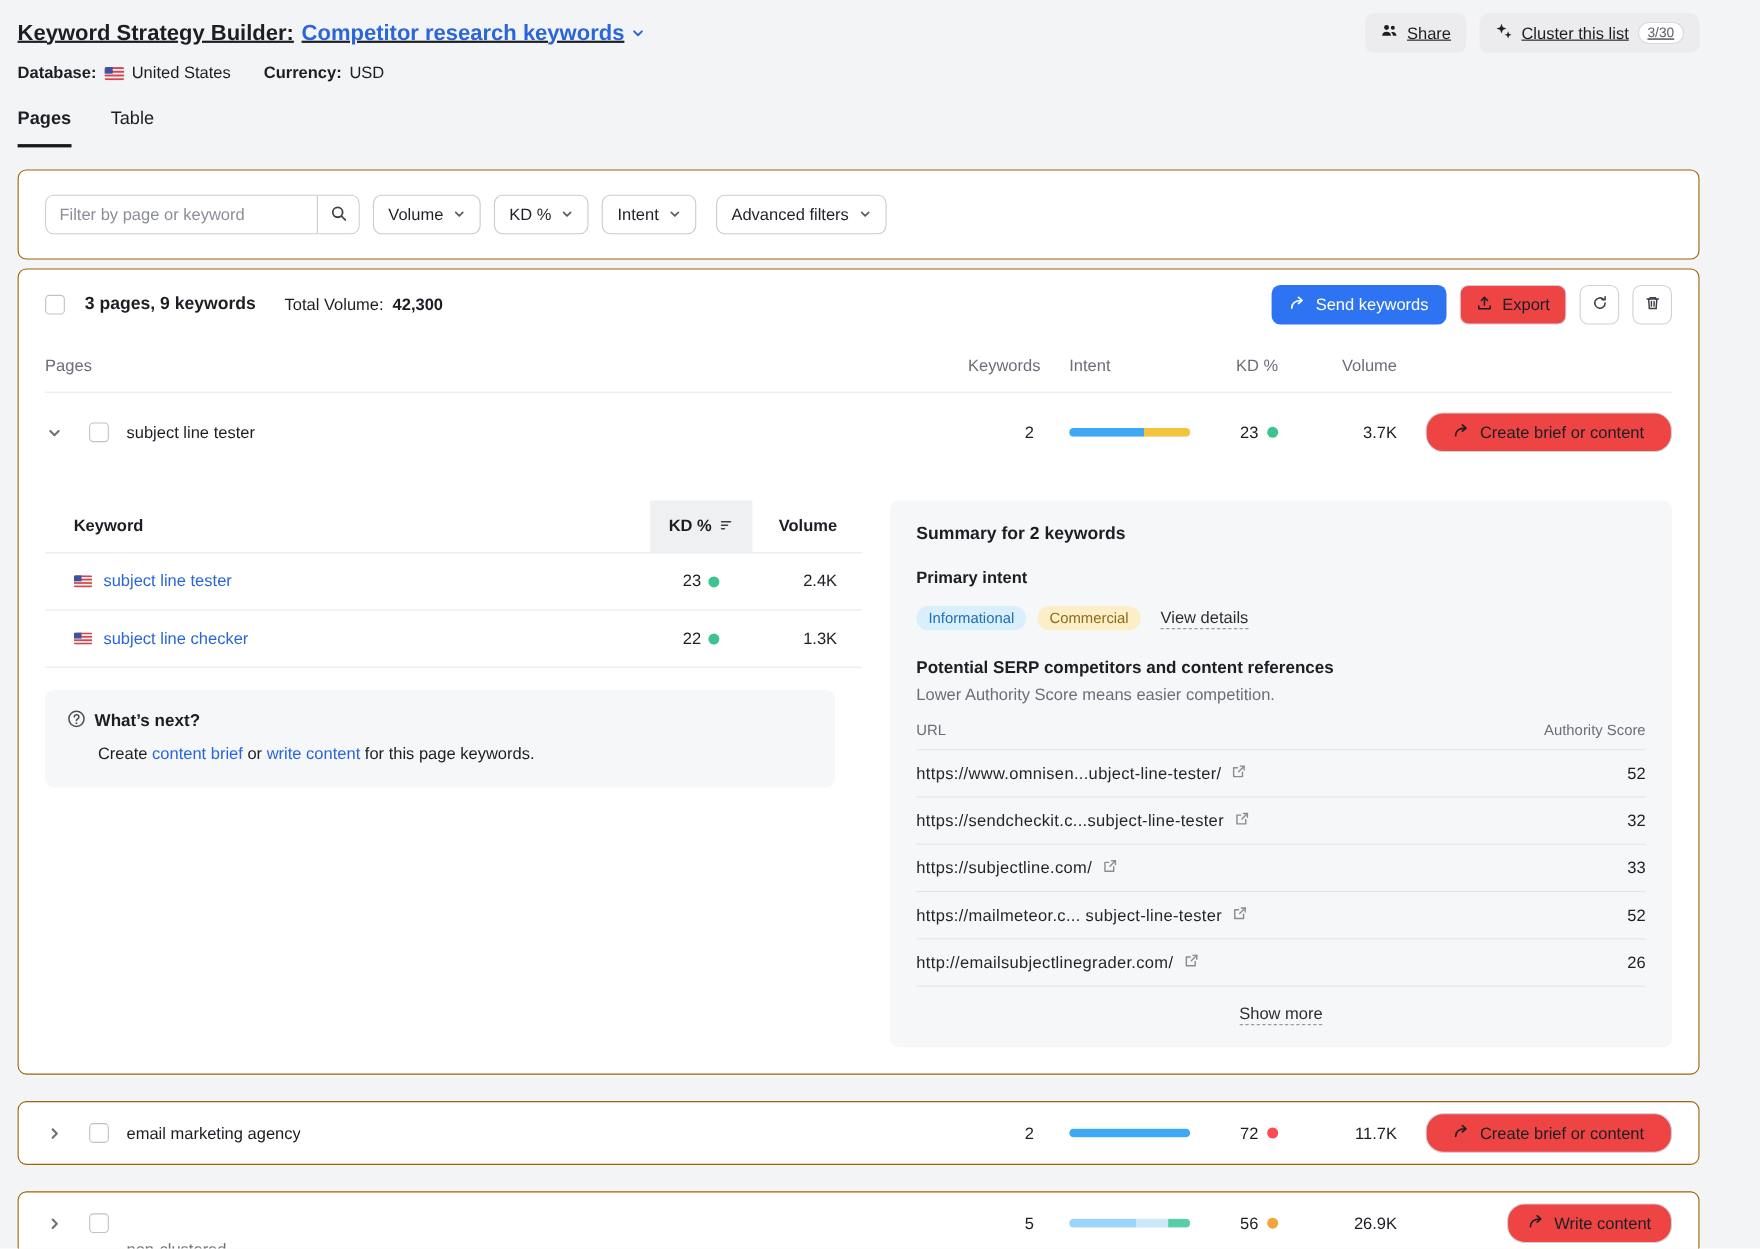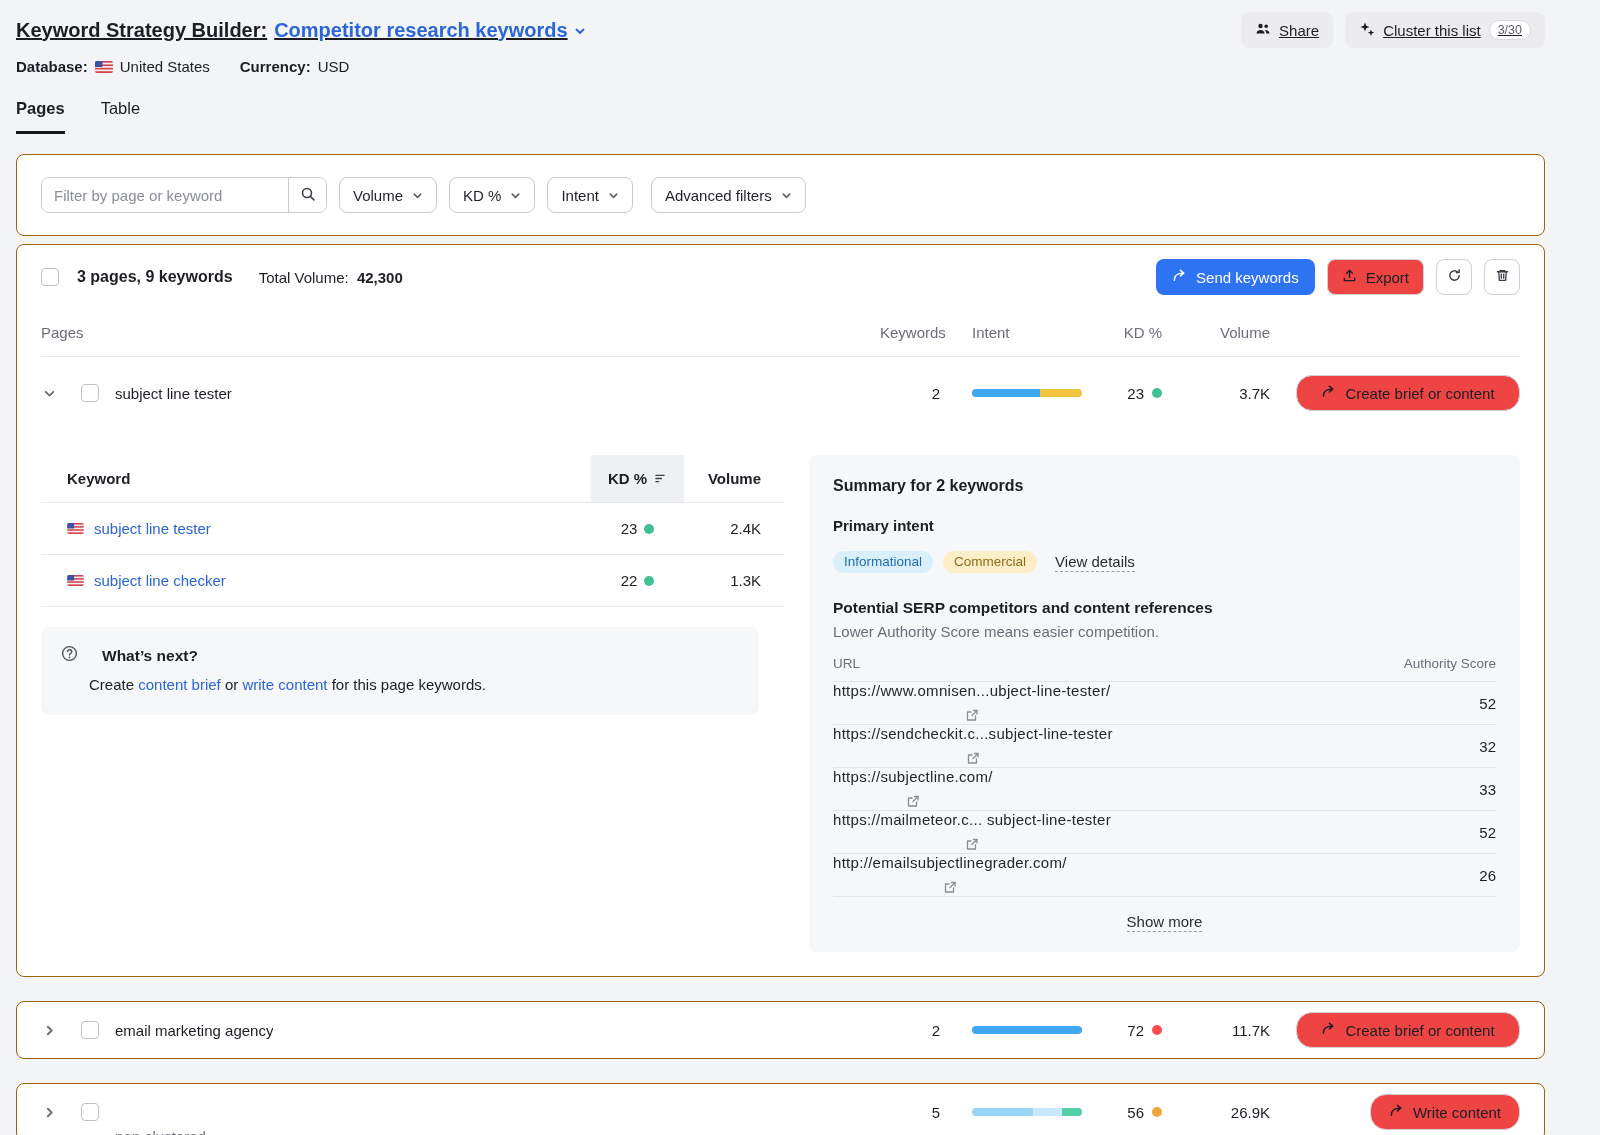--- a/index.html
+++ b/index.html
@@ -108,40 +108,40 @@
   .kt-col-keyword { flex: 1; display: flex; align-items: center; margin-left: 26px; }
   .kt-col-kd { width: 93px; flex: none; display: flex; align-items: center; justify-content: center; gap: 7px; }
   .kt-header .kt-col-kd { background: #eff0f2; cursor: pointer; }
   .kt-col-vol { width: 100px; flex: none; display: flex; align-items: center; justify-content: flex-end; padding-right: 23px; }
   .kt-row { display: flex; align-items: center; height: 52px; border-bottom: 1px solid #e8e9ed; font-size: 15px; }
   .kw-link { color: #2a66d9; text-decoration: none; cursor: pointer; margin-left: 10px; }
   .flag { flex: none; border-radius: 2px; display: inline-block; vertical-align: -1px; }
   .sort-ic { color: #3c3e46; }
 
   .whats-next { margin-top: 20px; margin-right: 25px; background: #f6f7f8; border-radius: 8px; padding: 18px 20px 22px; }
-  .wn-head { display: flex; align-items: center; gap: 24px; font-weight: bold; font-size: 15.5px; }
+  .wn-head { display: flex; align-items: center; gap: 8px; font-weight: bold; font-size: 15.5px; }
   .q-ic { color: #4d5058; flex: none; }
   .wn-text { margin-top: 10px; margin-left: 28px; font-size: 15px; }
   .inline-link { color: #2a66d9; text-decoration: none; cursor: pointer; }
 
   .summary-panel { flex: 1; background: #f6f7f9; border-radius: 8px; padding: 22px 24px 22px; }
   .sum-title { font-weight: bold; font-size: 16px; }
   .sum-label { font-weight: bold; font-size: 15px; margin-top: 22px; }
   .badges { margin-top: 17px; display: flex; align-items: center; gap: 10px; }
   .badge { padding: 3px 11px; border-radius: 12px; font-size: 13.5px; line-height: 16px; }
   .badge-info { background: #d9effc; color: #1f6fb0; }
   .badge-comm { background: #fceec6; color: #8f6a1a; }
   .link-dashed { color: #2b2d33; text-decoration: none; border-bottom: 1px dashed #9a9ca3; padding-bottom: 1px; cursor: pointer; }
   .badges .link-dashed { margin-left: 8px; }
   .serp-title { margin-top: 26px; font-weight: bold; font-size: 15.5px; }
   .serp-sub { margin-top: 6px; color: #6b6e78; font-size: 15px; }
   .auth-table { margin-top: 16px; }
   .auth-head { display: flex; justify-content: space-between; color: #6b6e78; font-size: 13.5px; padding-bottom: 10px; border-bottom: 1px solid #e3e4e8; }
   .auth-row { display: flex; justify-content: space-between; align-items: center; height: 43px; border-bottom: 1px solid #e3e4e8; font-size: 15px; }
-  .auth-url { display: flex; align-items: center; gap: 9px; color: #24262c; letter-spacing: 0.3px; text-decoration: none; cursor: pointer; flex-direction: column; }
+  .auth-url { display: flex; align-items: center; gap: 9px; color: #24262c; letter-spacing: 0.3px; text-decoration: none; cursor: pointer; }
   .ext-ic { color: #8a8c94; }
   .show-more-wrap { margin-top: 16px; text-align: center; }
 </style>
 </head>
 <body>
 
 <div class="page">
 
   <div class="title-row">
     <h1 class="page-title">

